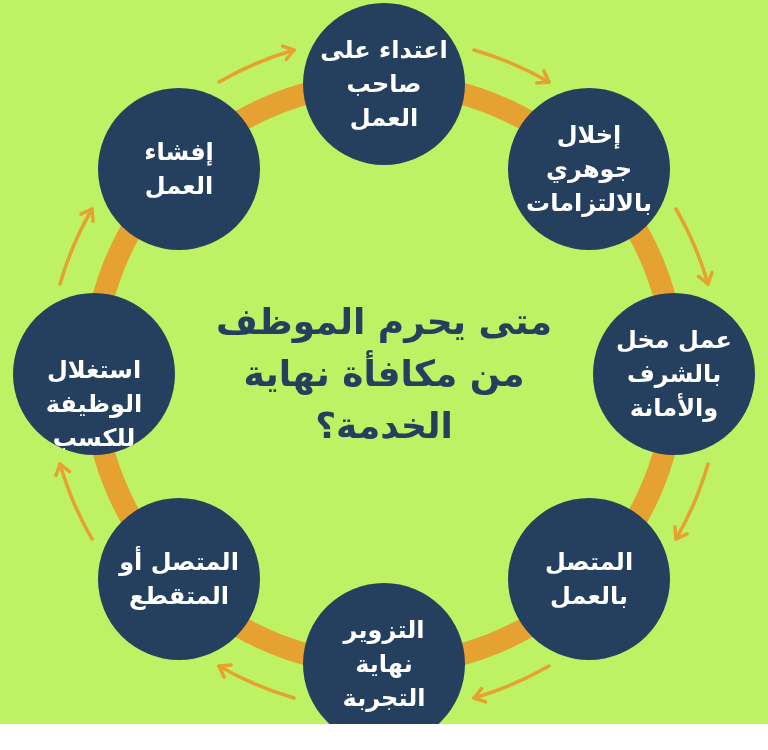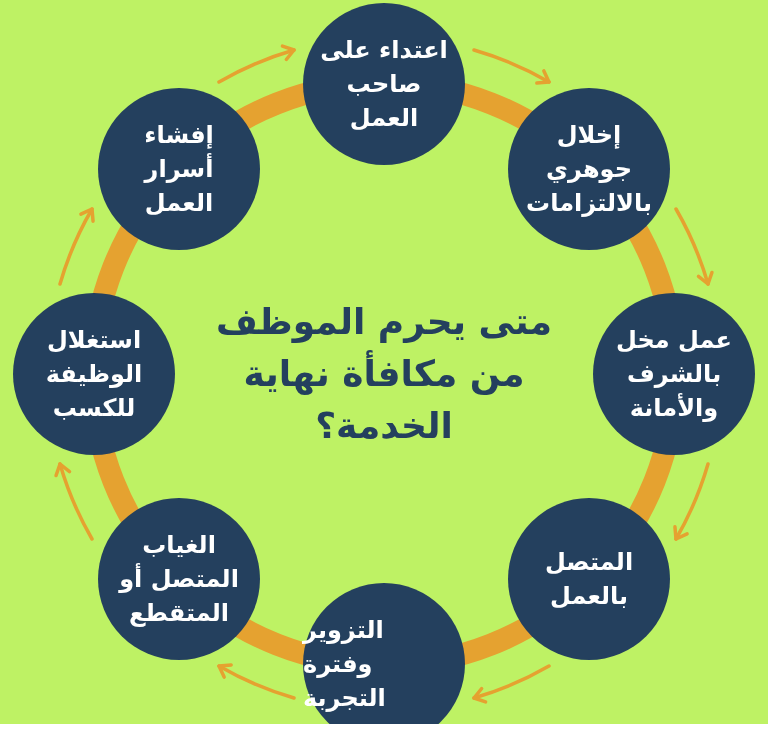--- a/index.html
+++ b/index.html
@@ -39,23 +39,23 @@
     font-size: 24px;
     line-height: 1.42;
     direction: rtl;
   }
   .node span { display: block; white-space: nowrap; }
   
   .pos-0 { left: 303px; top:   3px; }   
   .pos-1 { left: 508px; top:  88px; text-align: right; }   
   .pos-2 { left: 593px; top: 293px; }   
   .pos-3 { left: 508px; top: 498px; }   
-  .pos-4 { left: 303px; top: 583px; align-items: flex-end; }   
+  .pos-4 { left: 303px; top: 583px; }   
   .pos-5 { left:  98px; top: 498px; }   
-  .pos-6 { left:  13px; top: 293px; }   
+  .pos-6 { left:  13px; top: 293px; justify-content: flex-end; }   
   .pos-7 { left:  98px; top:  88px; }   
 
   .center-text {
     position: absolute;
     left: 384px;
     top: 374px;
     transform: translate(-50%, -50%);
     width: 360px;
     text-align: center;
     color: #24405E;
@@ -110,39 +110,37 @@
     <span>والأمانة</span>
   </div>
 
   <div class="node pos-3">
     <span>المتصل</span>
     <span>بالعمل</span>
   </div>
 
   <div class="node pos-4">
     <span>التزوير</span>
-    <span>وفترة</span>
+    <span>نهاية</span>
     <span>التجربة</span>
   </div>
 
   <div class="node pos-5">
-    <span>الغياب</span>
     <span>المتصل أو</span>
     <span>المتقطع</span>
   </div>
 
   <div class="node pos-6">
     <span>استغلال</span>
     <span>الوظيفة</span>
     <span>للكسب</span>
   </div>
 
   <div class="node pos-7">
     <span>إفشاء</span>
-    <span>أسرار</span>
     <span>العمل</span>
   </div>
 
   <div class="center-text">
     <span>متى يحرم الموظف</span>
     <span>من مكافأة نهاية</span>
     <span>الخدمة؟</span>
   </div>
 
 </div>

